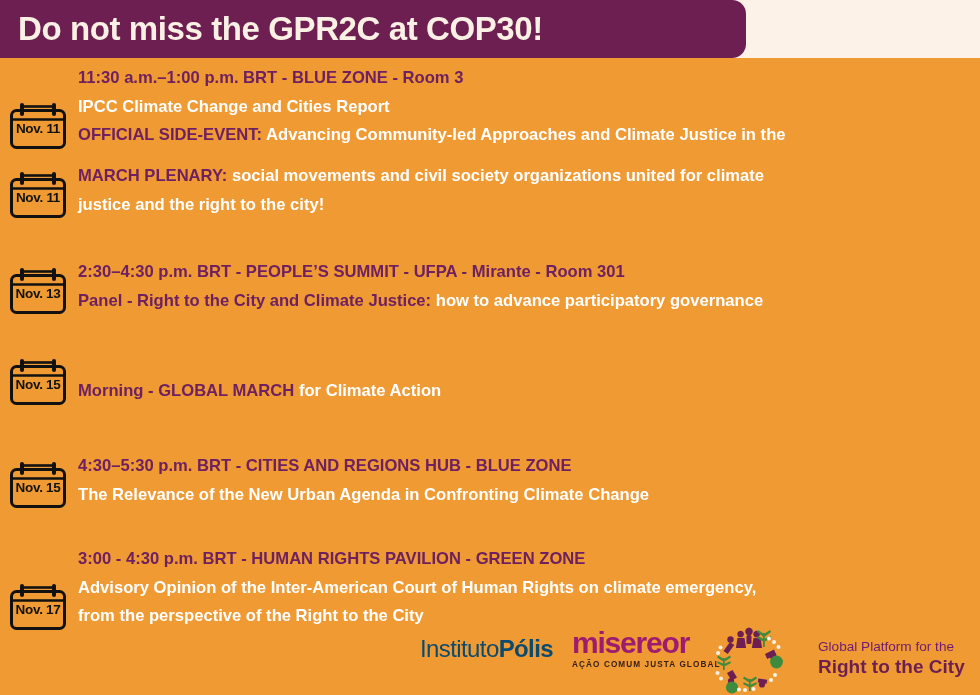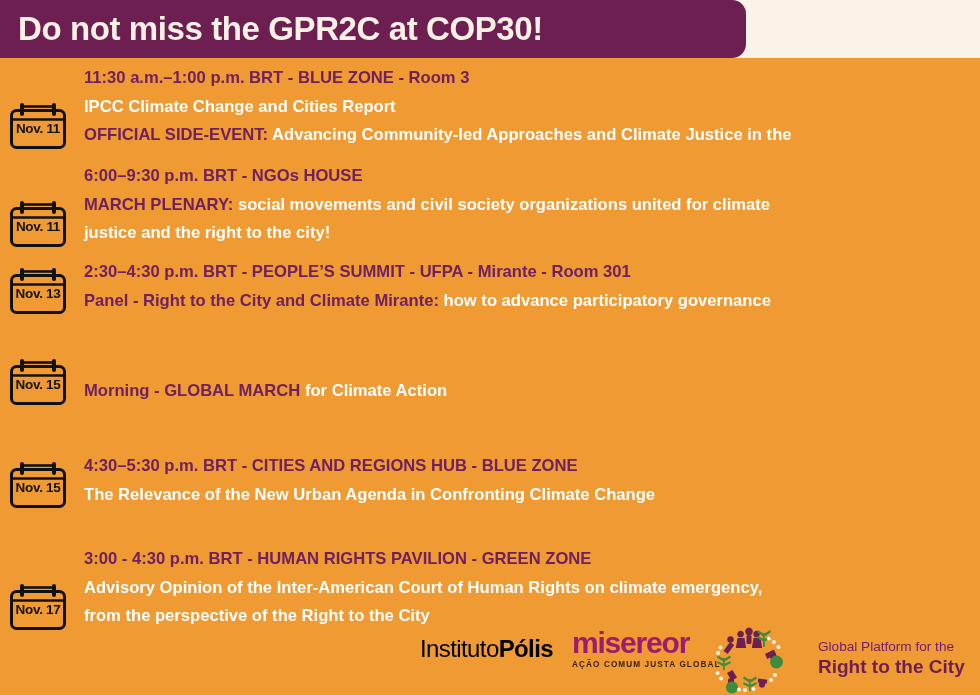--- a/index.html
+++ b/index.html
@@ -76,21 +76,21 @@
     top: 19px;
     width: 60px;
     text-align: center;
     font-size: 13.5px;
     font-weight: bold;
     color: #121212;
     font-family: "Liberation Sans", sans-serif;
     letter-spacing: -0.3px;
   }
   .evt-text {
-    margin-left: 16px;
+    margin-left: 10px;
     max-width: 900px;
     font-size: 16.6px;
     line-height: 1.72;
     font-weight: bold;
     color: #FFFFFF;
     font-family: "Liberation Sans", sans-serif;
   }
   .evt-line { display: block; }
   .hl { color: #6E2060; }
   .wh { color: #FFFFFF; }
@@ -101,21 +101,21 @@
     left: 0;
     bottom: 0;
     width: 980px;
     height: 78px;
   }
   .logo-polis {
     position: absolute;
     left: 420px;
     top: 18px;
     font-size: 24px;
-    color: #000000;
+    color: #0c4a6e;
     font-family: "Liberation Sans", sans-serif;
     letter-spacing: -0.6px;
   }
   .logo-polis .bold { font-weight: bold; }
   .logo-mis {
     position: absolute;
     left: 572px;
     top: 11px;
   }
   .logo-mis .mis-main {
@@ -199,39 +199,38 @@
           <svg viewBox="0 0 60 48" width="60" height="48" aria-hidden="true">
             <rect x="3.5" y="8.5" width="53" height="37" rx="5" ry="5" fill="none" stroke="#111" stroke-width="3"></rect>
             <line x1="3.5" y1="17.5" x2="56.5" y2="17.5" stroke="#111" stroke-width="2.6"></line>
             <line x1="14" y1="3" x2="14" y2="12" stroke="#111" stroke-width="4" stroke-linecap="round"></line>
             <line x1="46" y1="3" x2="46" y2="12" stroke="#111" stroke-width="4" stroke-linecap="round"></line>
             <line x1="14" y1="4.5" x2="46" y2="4.5" stroke="#111" stroke-width="2.6"></line>
           </svg>
           <div class="cal-date">Nov. 11</div>
         </div>
         <div class="evt-text">
-          <span class="evt-line"><span class="hl">6:00–9:30 p.m. BRT - NGOs HOUSE</span></span>
           <span class="evt-line"><span class="hl">MARCH PLENARY: </span><span class="wh">social movements and civil society organizations united for climate</span></span>
           <span class="evt-line"><span class="wh">justice and the right to the city!</span></span>
         </div>
       </div>
       <div class="event" style="top: 200px;">
         <div class="cal">
           <svg viewBox="0 0 60 48" width="60" height="48" aria-hidden="true">
             <rect x="3.5" y="8.5" width="53" height="37" rx="5" ry="5" fill="none" stroke="#111" stroke-width="3"></rect>
             <line x1="3.5" y1="17.5" x2="56.5" y2="17.5" stroke="#111" stroke-width="2.6"></line>
             <line x1="14" y1="3" x2="14" y2="12" stroke="#111" stroke-width="4" stroke-linecap="round"></line>
             <line x1="46" y1="3" x2="46" y2="12" stroke="#111" stroke-width="4" stroke-linecap="round"></line>
             <line x1="14" y1="4.5" x2="46" y2="4.5" stroke="#111" stroke-width="2.6"></line>
           </svg>
           <div class="cal-date">Nov. 13</div>
         </div>
         <div class="evt-text">
           <span class="evt-line"><span class="hl">2:30–4:30 p.m. BRT - PEOPLE’S SUMMIT - UFPA - Mirante - Room 301</span></span>
-          <span class="evt-line"><span class="hl">Panel - Right to the City and Climate Mirante: </span><span class="wh">how to advance participatory governance</span></span>
+          <span class="evt-line"><span class="hl">Panel - Right to the City and Climate Justice: </span><span class="wh">how to advance participatory governance</span></span>
         </div>
       </div>
       <div class="event" style="top: 300px;">
         <div class="cal">
           <svg viewBox="0 0 60 48" width="60" height="48" aria-hidden="true">
             <rect x="3.5" y="8.5" width="53" height="37" rx="5" ry="5" fill="none" stroke="#111" stroke-width="3"></rect>
             <line x1="3.5" y1="17.5" x2="56.5" y2="17.5" stroke="#111" stroke-width="2.6"></line>
             <line x1="14" y1="3" x2="14" y2="12" stroke="#111" stroke-width="4" stroke-linecap="round"></line>
             <line x1="46" y1="3" x2="46" y2="12" stroke="#111" stroke-width="4" stroke-linecap="round"></line>
             <line x1="14" y1="4.5" x2="46" y2="4.5" stroke="#111" stroke-width="2.6"></line>

